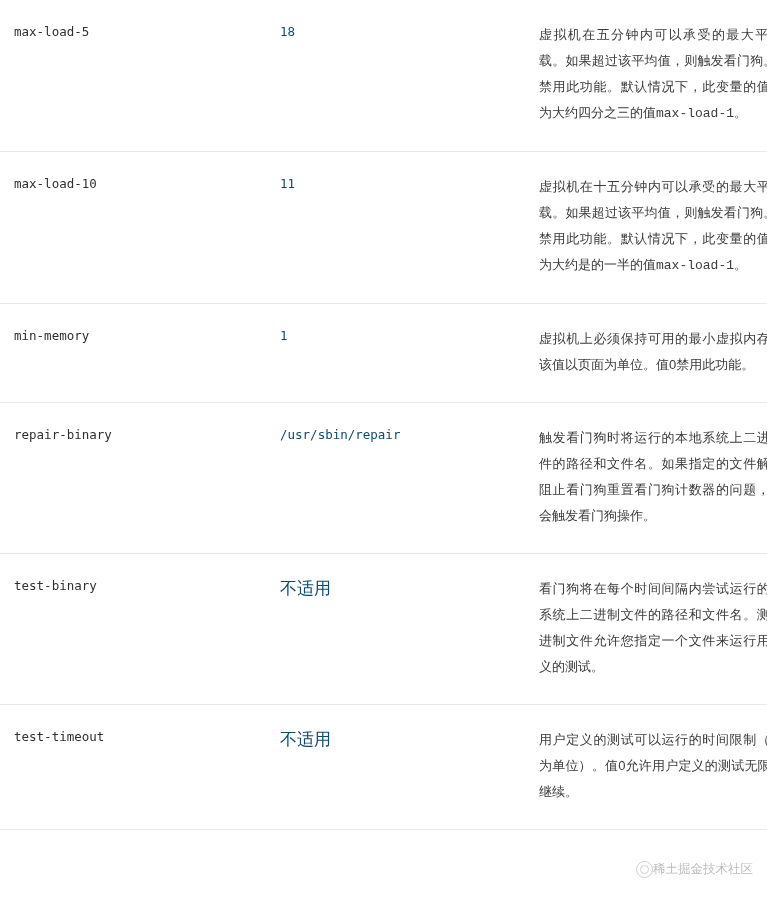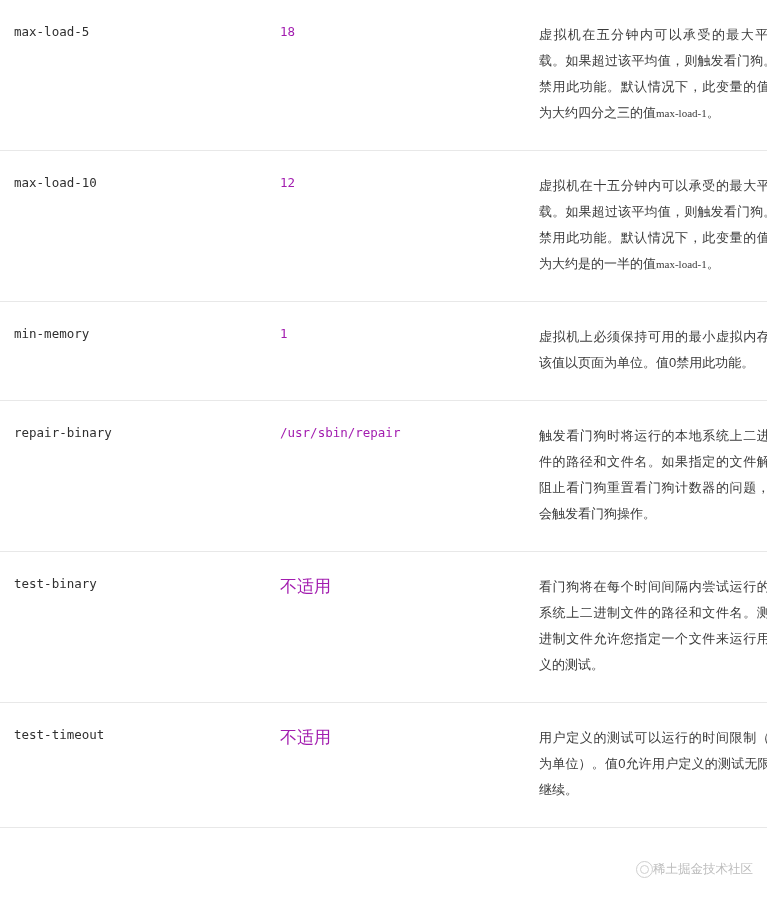--- a/index.html
+++ b/index.html
@@ -36,43 +36,43 @@
     line-height: 1.55;
     color: #2f2f2f;
     word-break: break-all;
     margin-top: 44px;
   }
   .col-value {
     width: 245px;
     font-family: "DejaVu Sans Mono", "Liberation Mono", monospace;
     font-size: 12.5px;
     line-height: 1.55;
-    color: #a21caf;
+    color: #0c4a6e;
     padding-left: 4px !important;
     word-break: break-all;
     margin-top: 7px;
   }
   .col-value.cn {
     font-family: "Liberation Sans", sans-serif;
     font-size: 17px;
   }
   .col-desc {
     width: 258px;
     font-family: "Liberation Sans", sans-serif;
     font-size: 13px;
     line-height: 2.0;
     color: #3a3a3a;
     padding-right: 18px !important;
     padding-left: 4px !important;
     text-align: justify;
     word-break: break-word;
   }
   .col-desc code, .mono {
-    font-family: Liberation Serif, serif;
-    font-size: 11px;
+    font-family: Liberation Mono, monospace;
+    font-size: 13px;
   }
   .watermark {
     position: absolute;
     right: 14px;
     bottom: 22px;
     display: flex;
     align-items: center;
     color: #bdbdbd;
     font-size: 12.5px;
     font-family: Liberation Sans, sans-serif;
@@ -102,21 +102,21 @@
 
 <table class="doc-table">
   <tbody>
       <tr>
         <td class="col-name">max-load-5</td>
         <td class="col-value">18</td>
         <td class="col-desc"><span>虚拟机在五分钟内可以承受的最大平均负载。如果超过该平均值，则触发看门狗。值0禁用此功能。默认情况下，此变量的值设置为大约四分之三的值</span><code>max-load-1</code><span>。</span></td>
       </tr>
       <tr>
         <td class="col-name">max-load-10</td>
-        <td class="col-value">12</td>
+        <td class="col-value">11</td>
         <td class="col-desc"><span>虚拟机在十五分钟内可以承受的最大平均负载。如果超过该平均值，则触发看门狗。值0禁用此功能。默认情况下，此变量的值设置为大约是的一半的值</span><code>max-load-1</code><span>。</span></td>
       </tr>
       <tr>
         <td class="col-name">min-memory</td>
         <td class="col-value">1</td>
         <td class="col-desc"><span>虚拟机上必须保持可用的最小虚拟内存量。该值以页面为单位。值0禁用此功能。</span></td>
       </tr>
       <tr>
         <td class="col-name">repair-binary</td>
         <td class="col-value">/usr/sbin/repair</td>

